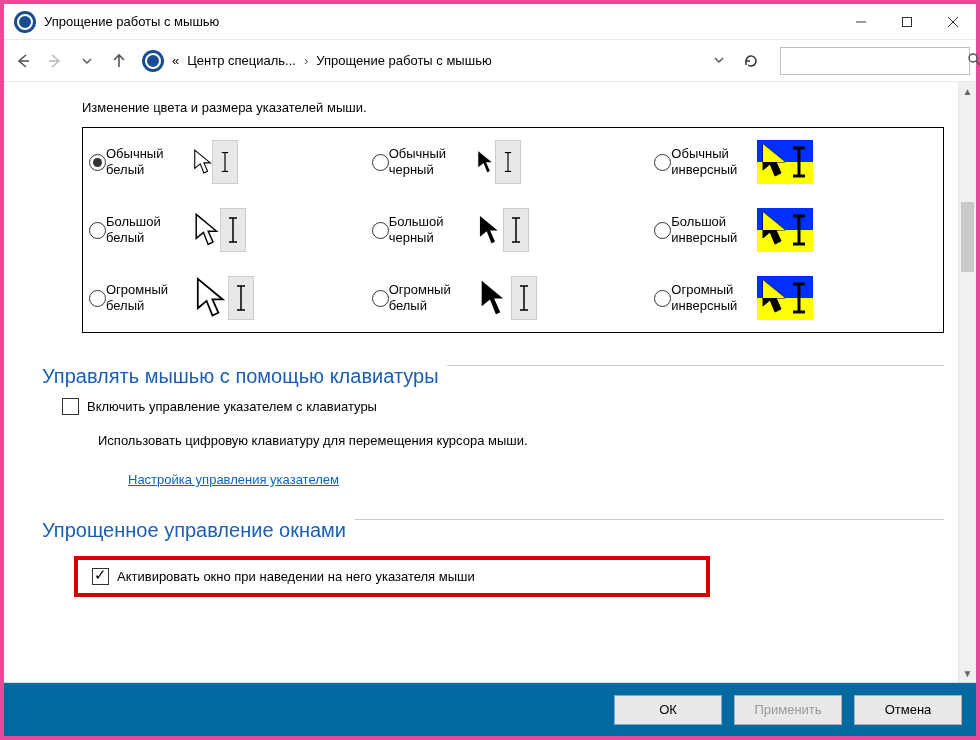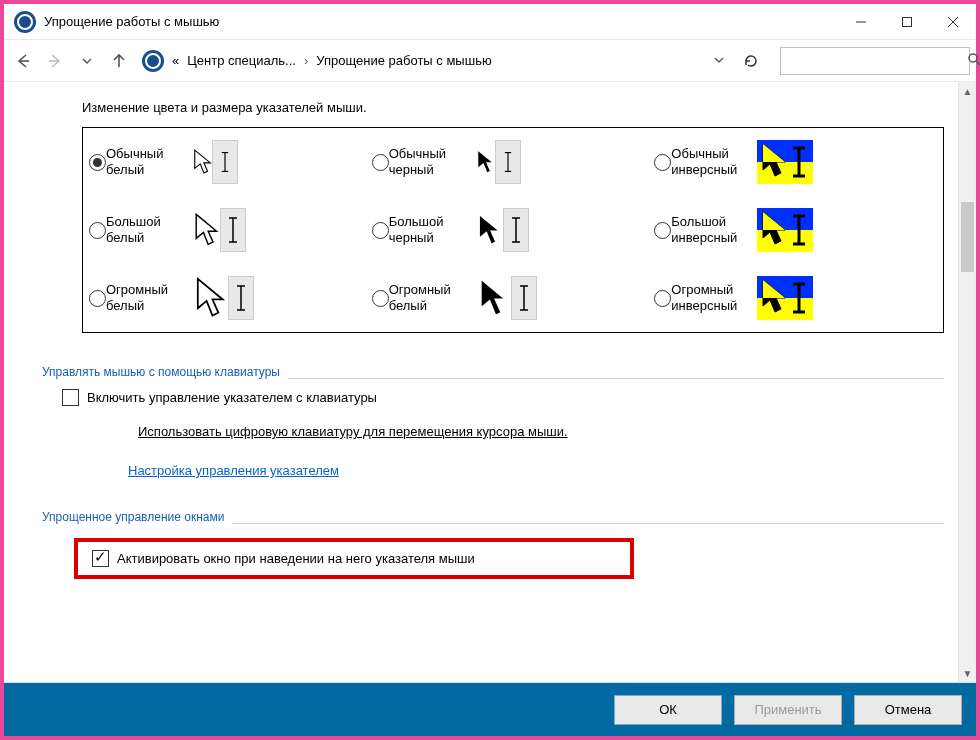--- a/index.html
+++ b/index.html
@@ -39,28 +39,28 @@
   .desc { margin: 18px 0 12px 0; }
 
   .pointers-box { border:1px solid #000; padding: 12px 6px; display:grid; grid-template-columns: repeat(3, 1fr); row-gap: 24px; }
   .pointer-cell { display:flex; align-items:center; padding-right:6px; }
   .radio { width:17px; height:17px; border:1px solid #333; border-radius:50%; position:relative; flex:0 0 auto; }
   .radio.checked::after { content:""; position:absolute; inset:3px; background:#333; border-radius:50%; }
   .ptr-label { width: 86px; line-height:1.25; }
   .ptr-prev { height:44px; display:flex; align-items:center; }
   .ptr-prev .ibeam-box { width:26px; height:44px; background:#e8e8e8; border:1px solid #ccc; display:flex; align-items:center; justify-content:center; margin-left:-2px;}
 
-  .section-head { display:flex; align-items:flex-end; margin: 32px 0 10px 24px; color:#1a5fb4; font-size:12px; }
+  .section-head { display:flex; align-items:flex-start; margin: 32px 0 10px 24px; color:#1a5fb4; font-size:20px; }
   .section-head .line { flex:1; height:1px; background:#ccc; margin-left:8px; }
   .checkbox { width:17px; height:17px; border:1px solid #333; position:relative; flex:0 0 auto; }
   .checkbox.checked::after { content:"✓"; position:absolute; left:1px; top:-3px; font-size:15px; }
   .row { display:flex; align-items:center; gap:8px; margin-left:44px; margin-top:10px; }
-  .subtext { margin: 18px 0 0 120px; text-decoration: underline; }
+  .subtext { margin: 18px 0 0 80px; }
   .link { color:#0a63c7; margin: 24px 0 0 110px; display:inline-block; }
-  .highlight-box { border:4px solid #d80000; padding: 8px 14px; margin: 14px 0 0 56px; width: 560px; text-align: center; }
+  .highlight-box { border:4px solid #d80000; padding: 8px 14px; margin: 14px 0 0 56px; width: 636px; text-align: center; }
 
   
   .footer { height: 54px; border-top:1px solid #ddd; display:flex; align-items:center; justify-content:flex-end; gap:12px; padding: 0 14px; background:#0369a1; }
   .footer button { width:108px; height:30px; border:1px solid #adadad; background:#e9e9e9; font-family:inherit; font-size:13px; }
   .footer button:disabled { color:#9a9a9a; }
   .footer button.primary { border-color:#7aaad4; }
 
   
   .cur { display:block; }
   .inv-bg { width:56px; height:44px; }

